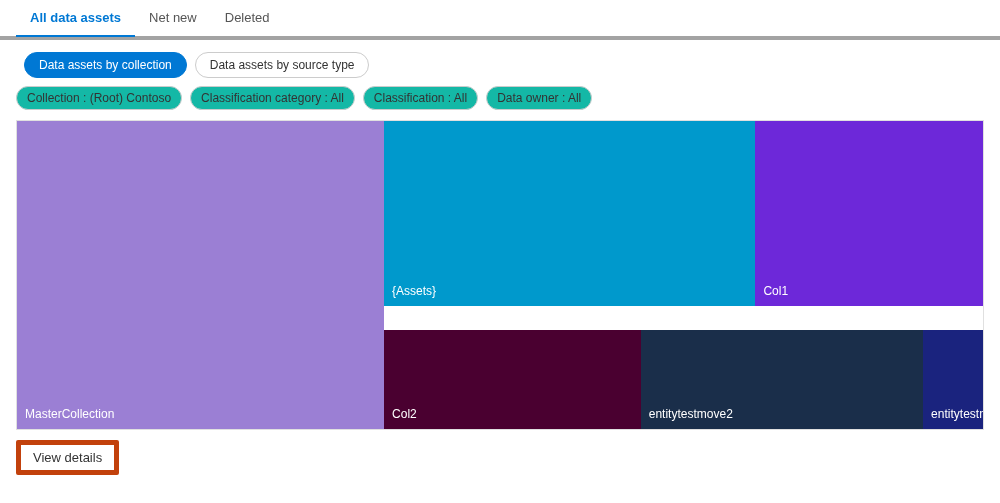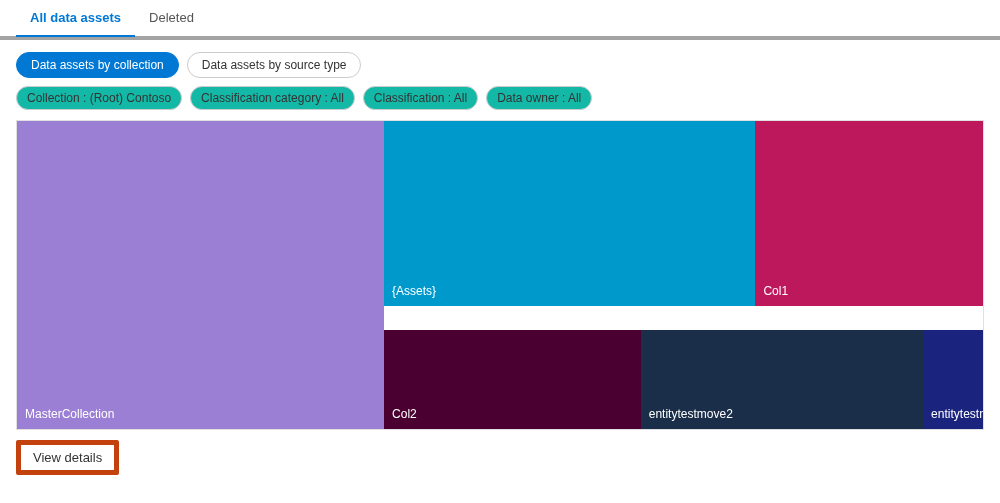--- a/index.html
+++ b/index.html
@@ -30,21 +30,21 @@
     .top-tab.active {
       color: #0078d4;
       border-bottom: 2px solid #0078d4;
       font-weight: 600;
     }
 
     
     .toggle-row {
       display: flex;
       gap: 8px;
-      padding: 12px 16px 8px;
+      padding: 12px 24px 8px;
     }
     .toggle-btn {
       padding: 5px 14px;
       border-radius: 16px;
       border: 1px solid #ccc;
       cursor: pointer;
       font-size: 12px;
       background: #fff;
       color: #333;
     }
@@ -105,21 +105,21 @@
     }
 
     .tm-block-assets {
       flex: 1;
       background: #0099cc;
       position: relative;
     }
 
     .tm-block-col1 {
       width: 38%;
-      background: #be185d;
+      background: #6d28d9;
       position: relative;
       text-align: center;
     }
 
     
     .tm-bottom-right {
       display: flex;
       height: 35%;
       margin-top: 24px;
     }
@@ -164,20 +164,21 @@
       font-size: 13px;
       cursor: pointer;
       border-radius: 2px;
     }
   </style>
 </head>
 <body>
 
 <div class="top-tabs">
   <div class="top-tab active">All data assets</div>
+  <div class="top-tab">Net new</div>
   <div class="top-tab">Deleted</div>
 </div>
 
 <div class="toggle-row">
   <button class="toggle-btn active">Data assets by collection</button>
   <button class="toggle-btn">Data assets by source type</button>
 </div>
 
 <div class="filter-row">
   <span class="filter-chip">Collection : (Root) Contoso</span>

